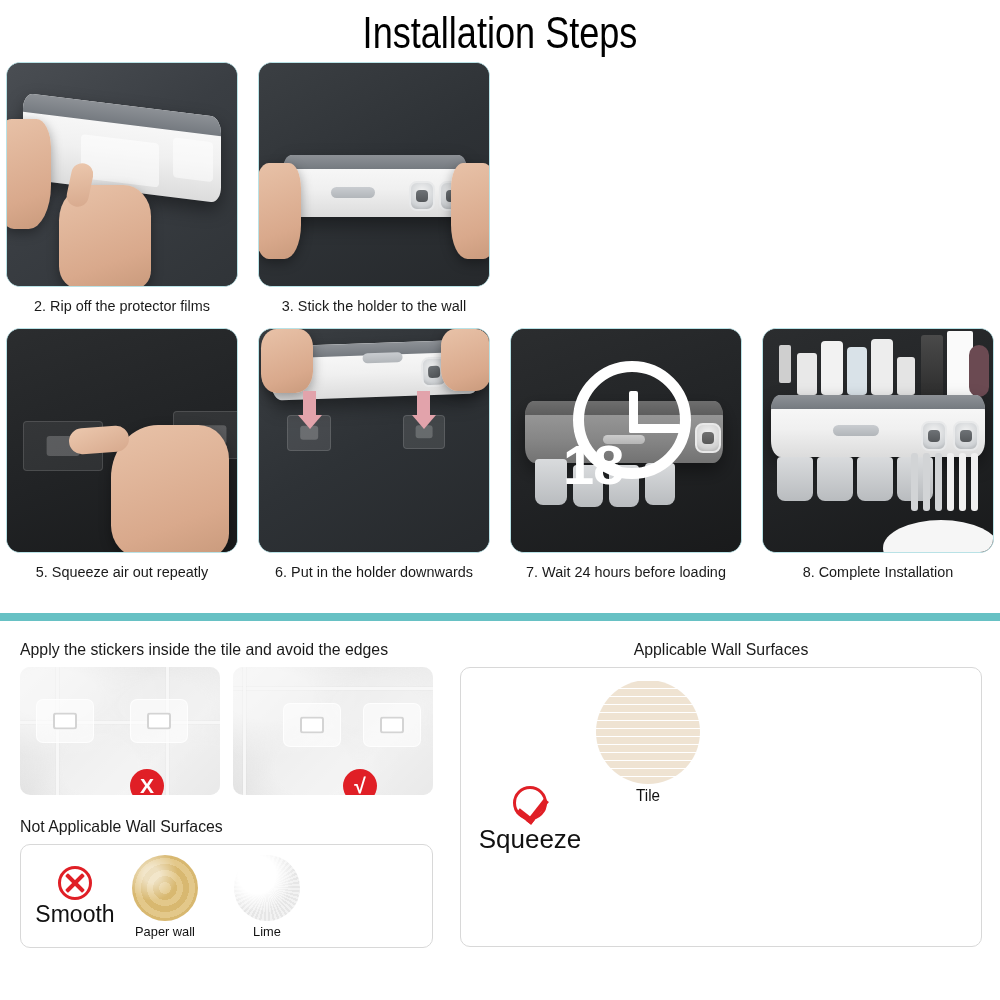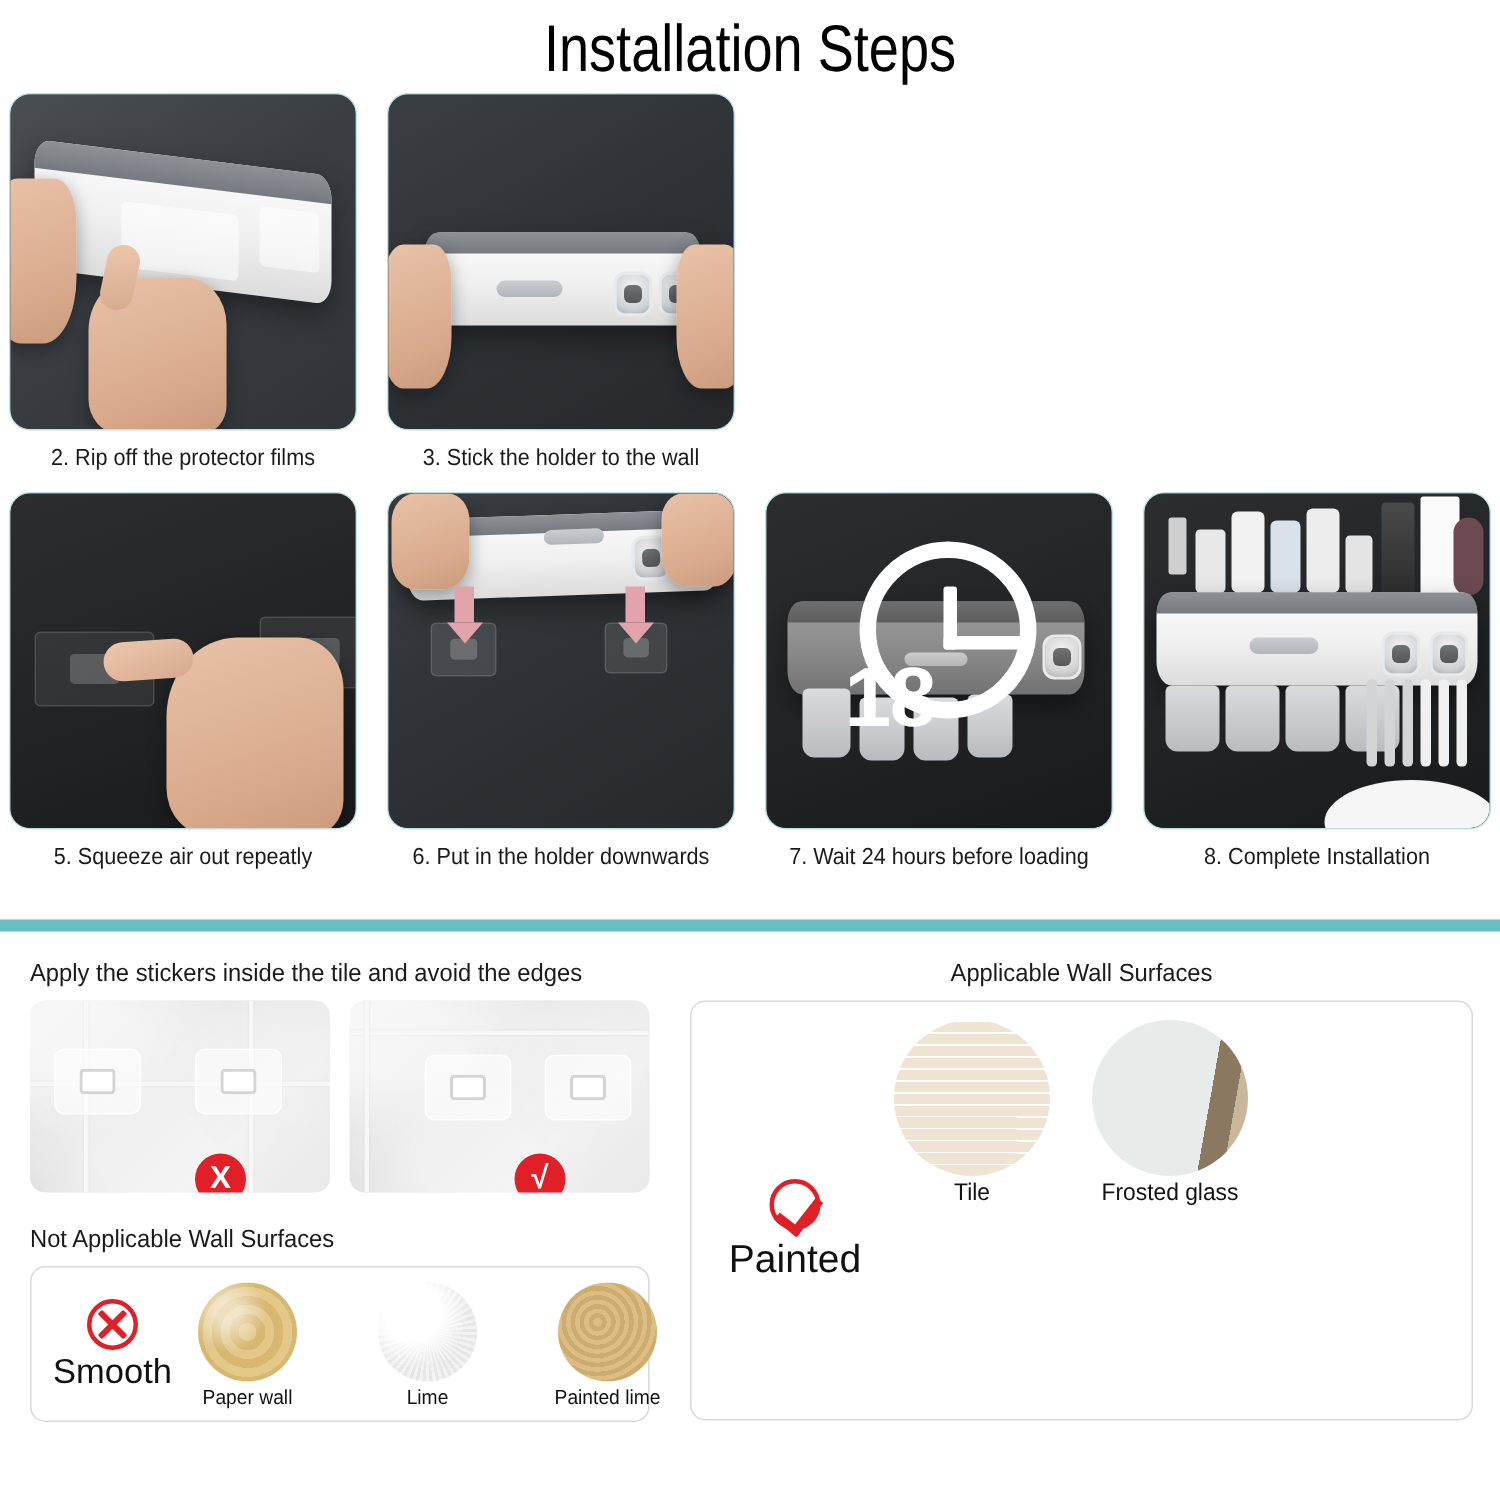--- a/index.html
+++ b/index.html
@@ -285,21 +285,21 @@
   .mark-x::after  { transform: translate(-50%,-50%) rotate(-45deg); }
   .mark-v::after {
     content:"";
     position:absolute; left: 7px; top: 4px;
     width: 13px; height: 23px;
     border-right: 6px solid #e01f26;
     border-bottom: 6px solid #e01f26;
     transform: rotate(38deg);
   }
 
-  .swatches { display: flex; gap: 32px; align-items: center; }
+  .swatches { display: flex; gap: 14px; align-items: center; }
   .swatch { text-align: center; width: 88px; }
   .disc {
     width: 74px; height: 74px; border-radius: 50%;
     margin: 0 auto 3px auto;
   }
   .disc.small { width: 66px; height: 66px; }
   .sw-label {
     font-size: 13.5px; color: #111;
     transform: scaleX(0.95);
   }
@@ -556,47 +556,39 @@
       </div>
       <div class="swatches">
         <div class="swatch">
           <div class="disc small m-paper"></div>
           <div class="sw-label">Paper wall</div>
         </div>
         <div class="swatch">
           <div class="disc small m-lime"></div>
           <div class="sw-label">Lime</div>
         </div>
-        <div class="swatch">
-          <div class="disc small m-painted"></div>
-          <div class="sw-label">Painted lime</div>
-        </div>
       </div>
     </div>
   </div>
 
   <div class="bottom-right">
 
     <div class="sec-head center">Applicable Wall Surfaces</div>
 
     <div class="panel smooth-panel">
 
       <div class="smooth-verdict">
         <div class="mark-v"></div>
-        <div class="smooth-word">Painted</div>
+        <div class="smooth-word">Squeeze</div>
       </div>
 
       <div class="smooth-rows">
 
         <div class="smooth-row">
           <div class="swatch">
             <div class="disc m-tile"></div>
             <div class="sw-label big">Tile</div>
           </div>
-          <div class="swatch">
-            <div class="disc m-frosted"></div>
-            <div class="sw-label big">Frosted glass</div>
-          </div>
         </div>
       </div>
     </div>
   </div>
 </div>
 
 </body></html>

